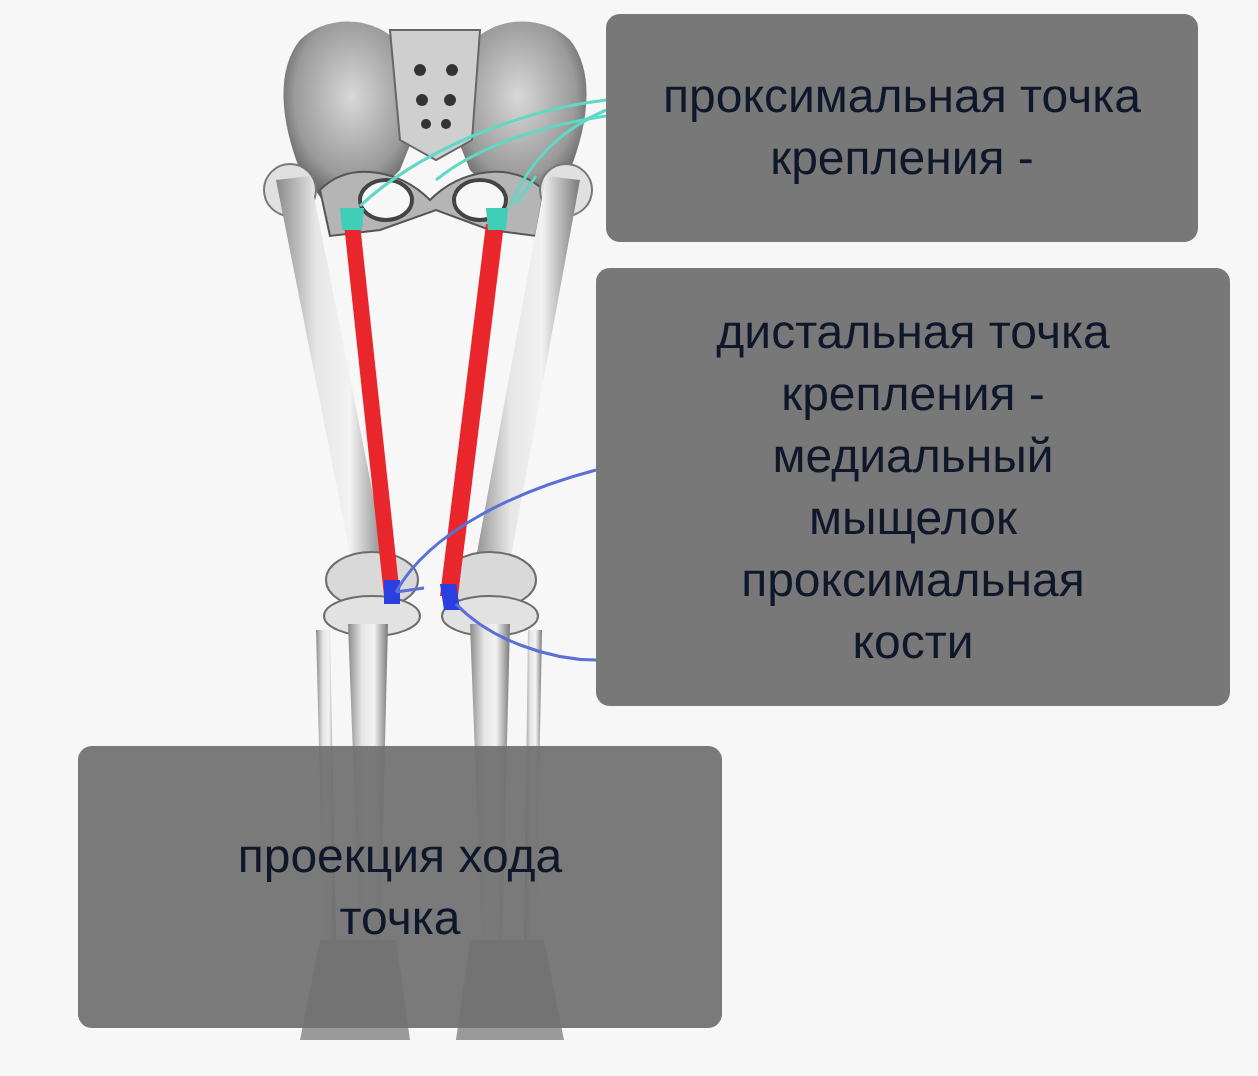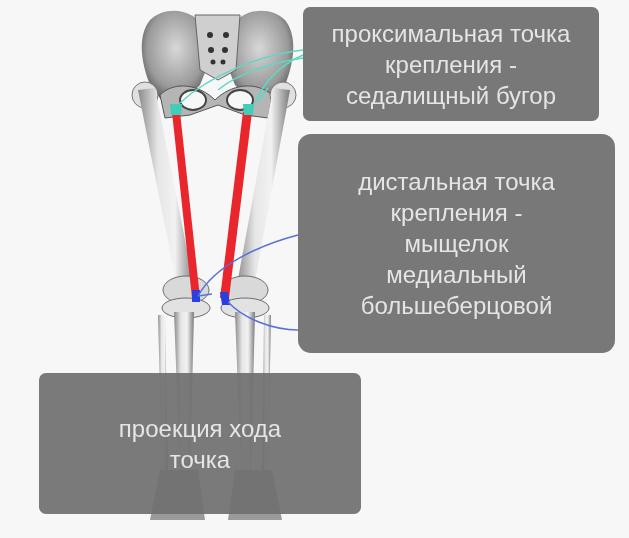--- a/index.html
+++ b/index.html
@@ -1,24 +1,24 @@
 <!DOCTYPE html>
 <html><head>
 <meta charset="utf-8">
 <style>
   html, body { margin:0; padding:0; }
   body { width:629px; height:538px; background:#f7f7f7; position:relative; overflow:hidden;
          font-family:"Liberation Sans", "DejaVu Sans", sans-serif; }
   #art { position:absolute; left:0; top:0; width:629px; height:538px; }
-  .label-box { position:absolute; background:#787878; color:#e5e5e5; border-radius:7px;
+  .label-box { position:absolute; background:#787878; color:#0f172a; border-radius:7px;
                text-align:center; box-sizing:border-box; display:flex; flex-direction:column;
                justify-content:center; font-size:24px; line-height:31px; }
   .label-box span { display:block; white-space:nowrap; }
   #box-proximal { left:303px; top:7px; width:296px; height:114px; }
-  #box-distal { left:298px; top:134px; width:317px; height:219px;border-radius:13px; }
+  #box-distal { left:298px; top:134px; width:317px; height:219px; }
   #box-projection { left:39px; top:373px; width:322px; height:141px; background:rgba(112,112,112,0.93); }
 </style>
 </head>
 <body>
 
 <svg id="art" viewBox="0 0 629 538" xmlns="http://www.w3.org/2000/svg">
   <defs>
     <linearGradient id="boneV" x1="0" x2="1" y1="0" y2="0">
       <stop offset="0" stop-color="#8a8a8a"></stop>
       <stop offset="0.35" stop-color="#e6e6e6"></stop>
@@ -91,27 +91,27 @@
   <g fill="none" stroke="#5870d8" stroke-width="1.5">
     <path d="M298,235 C260,245 215,265 198,296"></path>
     <path d="M298,330 C275,330 245,320 228,302"></path>
     <path d="M198,296 L212,294"></path>
   </g>
 </svg>
 
 <div class="label-box" id="box-proximal">
   <span>проксимальная точка</span>
   <span>крепления -</span>
-  <span>седалищный бугор</span>
 </div>
 
 <div class="label-box" id="box-distal">
   <span>дистальная точка</span>
   <span>крепления -</span>
+  <span>медиальный</span>
   <span>мыщелок</span>
-  <span>медиальный</span>
-  <span>большеберцовой</span>
+  <span>проксимальная</span>
+  <span>кости</span>
 </div>
 
 <div class="label-box" id="box-projection">
   <span>проекция хода</span>
   <span>точка</span>
 </div>
 
 </body></html>

